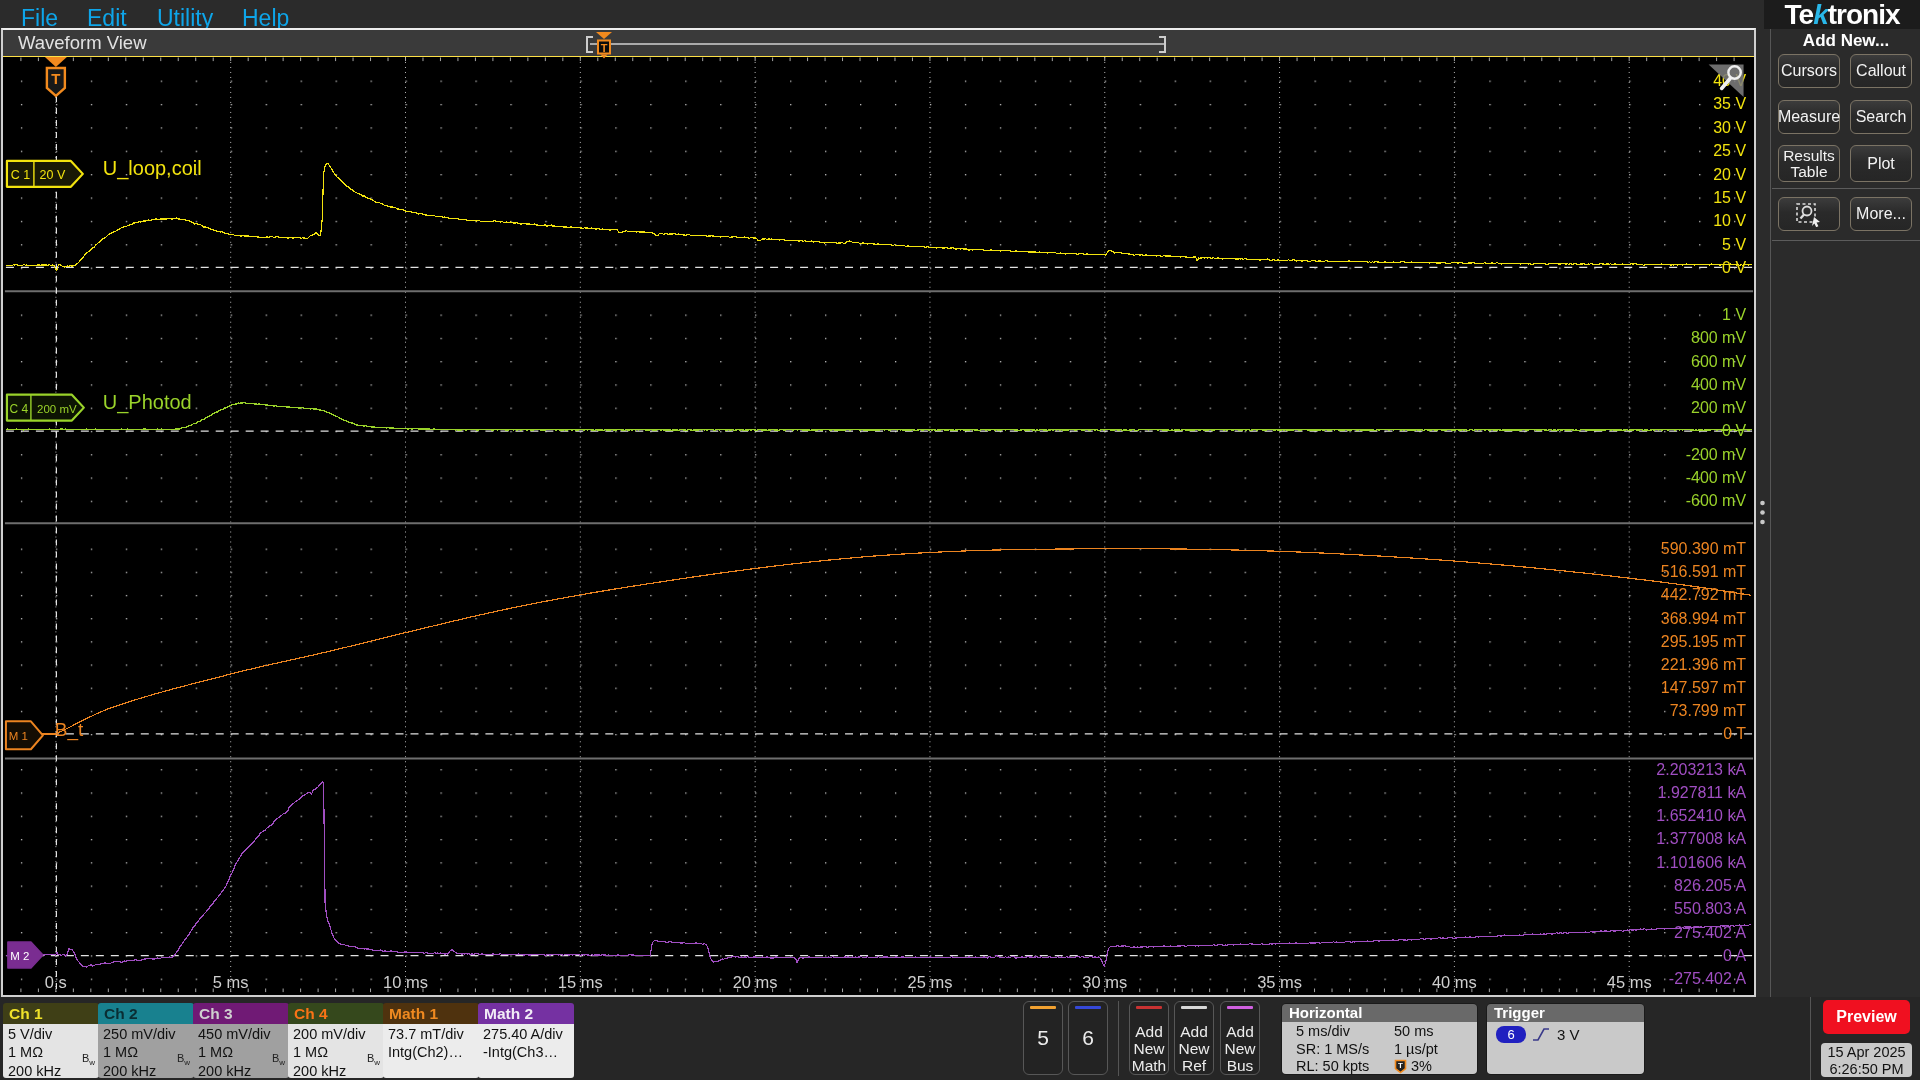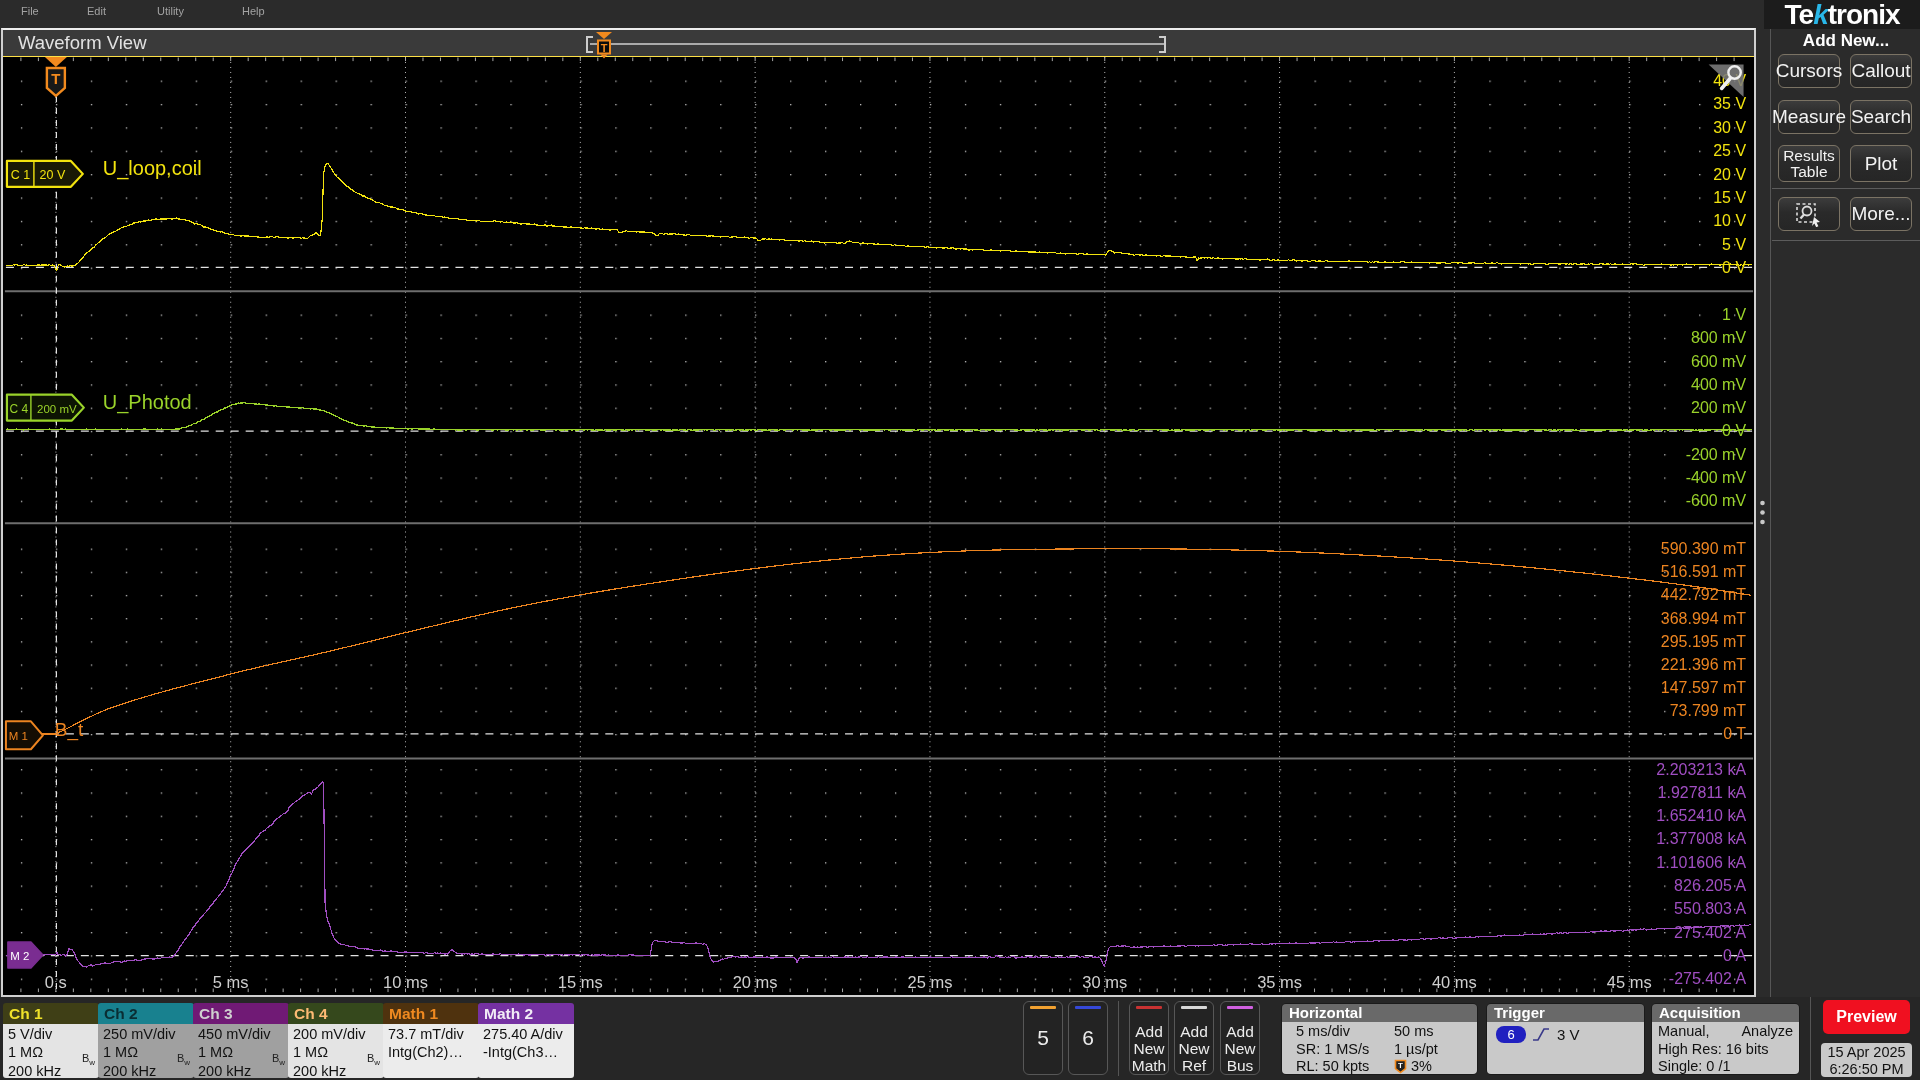--- a/index.html
+++ b/index.html
@@ -1,29 +1,29 @@
 <!DOCTYPE html>
 <html><head><meta charset="utf-8"><style>
 * { margin:0; padding:0; box-sizing:border-box; }
 html,body { width:1920px; height:1080px; background:#2b2b2b; font-family:"Liberation Sans",sans-serif; overflow:hidden; position:relative; }
 .abs { position:absolute; }
 #menubar { position:absolute; left:0; top:0; width:1764px; height:28px; background:#2b2b2b; }
-.mi { position:absolute; top:5px; color:#a3a3a3; font-size:11px; }
+.mi { position:absolute; top:5px; color:#0ea5e9; font-size:23px; }
 #logoarea { position:absolute; left:1764px; top:0; width:156px; height:29px; background:#1c1c1c; color:#fff; font-size:28px; font-weight:bold; text-align:center; line-height:29px; letter-spacing:-1px; }
 #logoarea .k { color:#29b7e8; font-style:italic; }
 #wfpanel { position:absolute; left:1px; top:28px; width:1755px; height:969px; background:#000; border:2px solid #d0d0d0; border-top:2px solid #ededed; }
 #titlebar { position:absolute; left:0; top:0; width:1751px; height:27px; background:#3a3a3a; border-bottom:1px solid #fde047; color:#e2e2e2; font-size:18.5px; line-height:26px; padding-left:15px; }
 #plot { position:absolute; left:0; top:27px; width:1751px; height:938px; }
 #sliderline { position:absolute; left:590px; top:43px; width:574px; height:2px; background:#aaa; }
 .brk { position:absolute; top:36px; width:7px; height:17px; }
 #brkl { left:586px; border-left:2px solid #ccc; border-top:2px solid #ccc; border-bottom:2px solid #ccc; }
 #brkr { left:1159px; border-right:2px solid #ccc; border-top:2px solid #ccc; border-bottom:2px solid #ccc; }
 #rpanel-sep { position:absolute; left:1770px; top:29px; width:1px; height:976px; background:#565656; }
 #addnew { position:absolute; left:1772px; top:31px; width:148px; text-align:center; color:#fff; font-size:17px; font-weight:bold; }
-.btn { position:absolute; width:62px; height:34px; background:linear-gradient(#3c3c3c,#2a2a2a 45%,#262626); border:1px solid #7b7364; border-radius:6px; color:#f2f2f2; font-size:19px; display:flex; align-items:center; justify-content:center; text-align:center; }
+.btn { position:absolute; width:62px; height:34px; background:linear-gradient(#3c3c3c,#2a2a2a 45%,#262626); border:1px solid #7b7364; border-radius:6px; color:#f2f2f2; font-size:16px; display:flex; align-items:center; justify-content:center; text-align:center; }
 .rsep { position:absolute; left:1772px; width:148px; height:1px; background:#5c5c5c; }
 #bottombar { position:absolute; left:0; top:997px; width:1920px; height:83px; background:#262626; }
 .badge { position:absolute; top:6px; width:96px; height:75px; border-radius:3px; overflow:hidden; }
 .bhead { height:21px; font-size:15.5px; font-weight:bold; padding-left:6px; line-height:21px; }
 .bbody { height:54px; font-size:14.5px; color:#111; padding:1px 0 0 5px; line-height:18.4px; position:relative; }
 .bw { position:absolute; right:4px; bottom:5px; font-size:11px; color:#222; }
 .bw sub { font-size:8px; }
 .nbtn { position:absolute; top:4px; width:40px; height:74px; background:#232323; border:1px solid #575757; border-radius:6px; color:#ececec; text-align:center; }
 .stripe { position:absolute; top:4px; left:6px; right:6px; height:3px; border-radius:1px; }
 .panel { position:absolute; border-radius:5px; overflow:hidden; border:1px solid #1a1a1a; }
@@ -197,21 +197,21 @@
   </div>
   <div class="badge" style="left:98px">
     <div class="bhead" style="background:#18818f;color:#0a2d33">Ch 2</div>
     <div class="bbody" style="background:#a0a0a0">250 mV/div<br>1 MΩ<br>200 kHz<span class="bw">B<sub>w</sub></span></div>
   </div>
   <div class="badge" style="left:193px">
     <div class="bhead" style="background:#701a75;color:#cfcfcf">Ch 3</div>
     <div class="bbody" style="background:#a0a0a0">450 mV/div<br>1 MΩ<br>200 kHz<span class="bw">B<sub>w</sub></span></div>
   </div>
   <div class="badge" style="left:288px">
-    <div class="bhead" style="background:#35481c;color:#fdba74">Ch 4</div>
+    <div class="bhead" style="background:#35481c;color:#f97316">Ch 4</div>
     <div class="bbody" style="background:#e4e4e4">200 mV/div<br>1 MΩ<br>200 kHz<span class="bw">B<sub>w</sub></span></div>
   </div>
   <div class="badge" style="left:383px">
     <div class="bhead" style="background:#4f320e;color:#f08a20">Math 1</div>
     <div class="bbody" style="background:#ececec">73.7 mT/div<br>Intg(Ch2)…</div>
   </div>
   <div class="badge" style="left:478px">
     <div class="bhead" style="background:#7531a2;color:#f2ecf6">Math 2</div>
     <div class="bbody" style="background:#ececec">275.40 A/div<br>-Intg(Ch3…</div>
   </div>
@@ -250,23 +250,15 @@
   <div class="panel" style="left:1486px;top:6px;width:159px;height:72px">
     <div class="phead">Trigger</div>
     <div class="pbody" style="height:54px">
       <div style="position:absolute;left:9px;top:4px;width:30px;height:17px;background:#2020c0;border-radius:8px;color:#fff;font-size:13px;text-align:center;line-height:17px">6</div>
       <svg style="position:absolute;left:44px;top:4px" width="20" height="17" viewBox="0 0 20 17">
           <polyline points="2,14 7,14 13,3 18,3" fill="none" stroke="#3a3a8a" stroke-width="1.6"></polyline>
         </svg>
       <div style="position:absolute;left:70px;top:4px;font-size:15px">3 V</div>
     </div>
   </div>
-  <div class="panel" style="left:1651px;top:6px;width:149px;height:72px">
-    <div class="phead">Acquisition</div>
-    <div class="pbody" style="height:54px;padding:1px 0 0 6px;line-height:17.5px">
-      <div>Manual,<span style="position:absolute;right:6px">Analyze</span></div>
-      <div>High Res: 16 bits</div>
-      <div>Single: 0 /1</div>
-    </div>
-  </div>
   <div id="vsep2"></div>
   <div id="preview">Preview</div>
   <div id="datebox">15 Apr 2025<br>6:26:50 PM</div>
 </div>
 </body></html>

